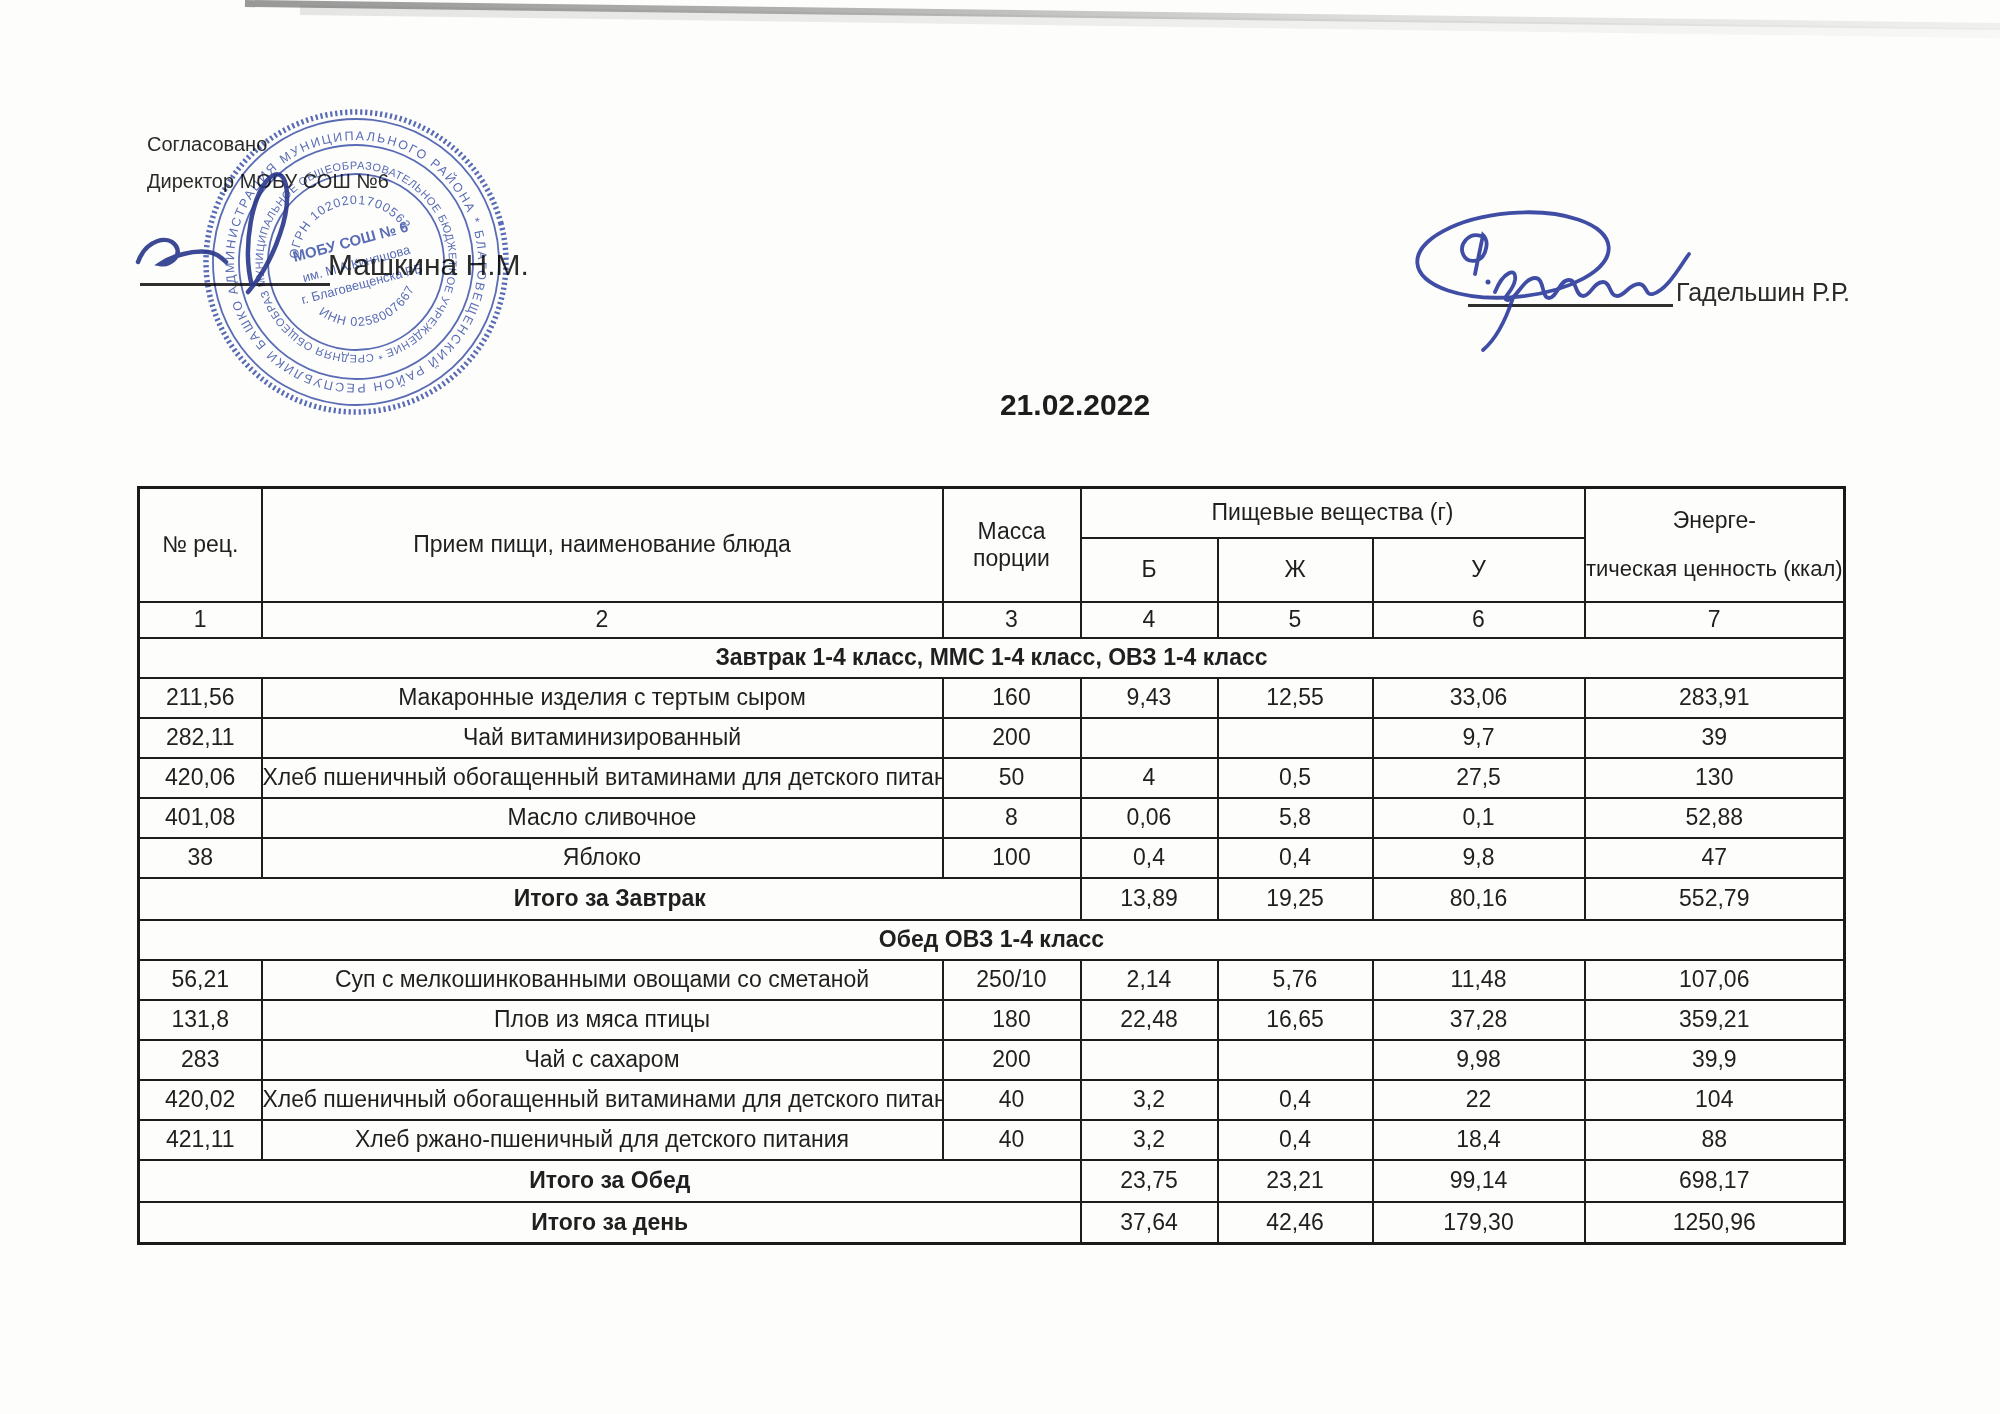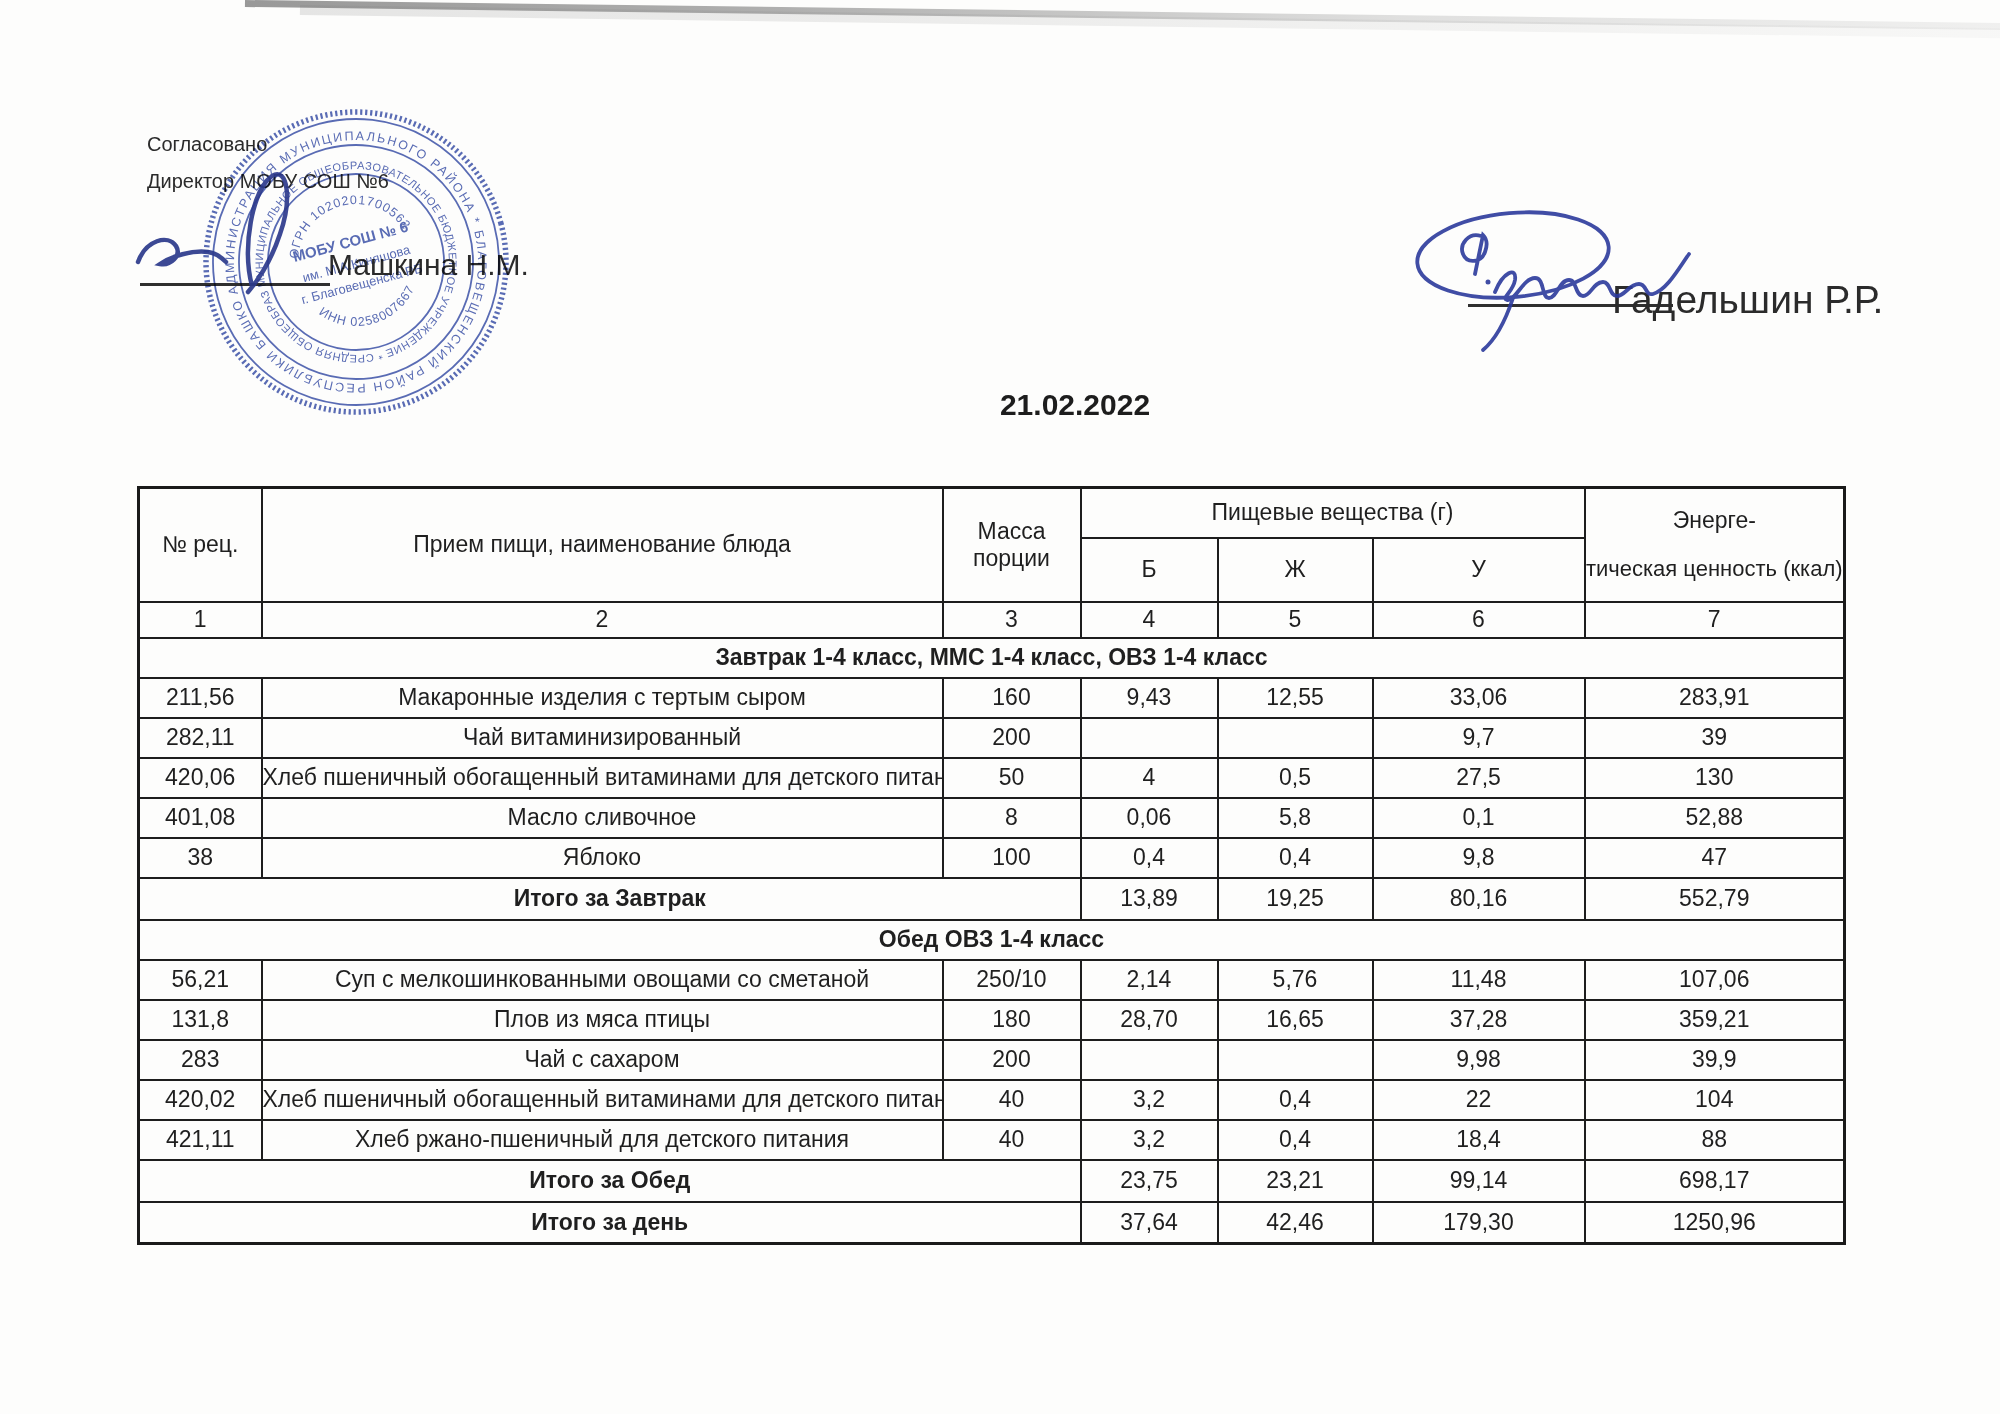--- a/index.html
+++ b/index.html
@@ -13,21 +13,21 @@
     background:linear-gradient(90deg,rgba(70,70,70,.55) 0%,rgba(80,80,80,.45) 30%,rgba(120,120,120,.22) 65%,rgba(150,150,150,.12) 100%);}
   .scan-band2{position:absolute;left:300px;top:5px;width:1720px;height:10px;
     transform:rotate(0.78deg);transform-origin:left top;
     background:linear-gradient(90deg,rgba(120,120,120,.18),rgba(160,160,160,.06));}
 
   .blk{position:absolute;font-size:20px;line-height:37px;color:#2b2b2b;}
   .blk-left{left:147px;top:126px;text-align:left;}
   .blk-right{right:152px;top:141px;text-align:right;font-size:28px;line-height:39px;}
   .signer{position:absolute;font-size:30px;color:#2b2b2b;white-space:nowrap;}
   .signer-left{left:328px;top:248px;}
-  .signer-right{left:1612px;top:278px;font-size:39px;}
+  .signer-right{left:1676px;top:278px;font-size:25px;}
   .sig-line{position:absolute;height:3px;background:#2f2f2f;}
   .sig-line-left{left:140px;top:283px;width:190px;}
   .sig-line-right{left:1468px;top:304px;width:205px;}
   .doc-date{position:absolute;left:950px;top:388px;width:250px;text-align:center;
     font-size:30px;font-weight:bold;color:#1d1d1d;}
 
   .stamp{position:absolute;left:196px;top:102px;opacity:.84;mix-blend-mode:multiply;}
   .sig-svg{position:absolute;}
 
   table.menu{position:absolute;left:137px;top:486px;width:1706px;
@@ -214,21 +214,21 @@
         <td>250/10</td>
         <td>2,14</td>
         <td>5,76</td>
         <td>11,48</td>
         <td>107,06</td>
       </tr>
       <tr class="dr">
         <td>131,8</td>
         <td class="dish">Плов из мяса птицы</td>
         <td>180</td>
-        <td>28,70</td>
+        <td>22,48</td>
         <td>16,65</td>
         <td>37,28</td>
         <td>359,21</td>
       </tr>
       <tr class="dr">
         <td>283</td>
         <td class="dish">Чай с сахаром</td>
         <td>200</td>
         <td></td>
         <td></td>

